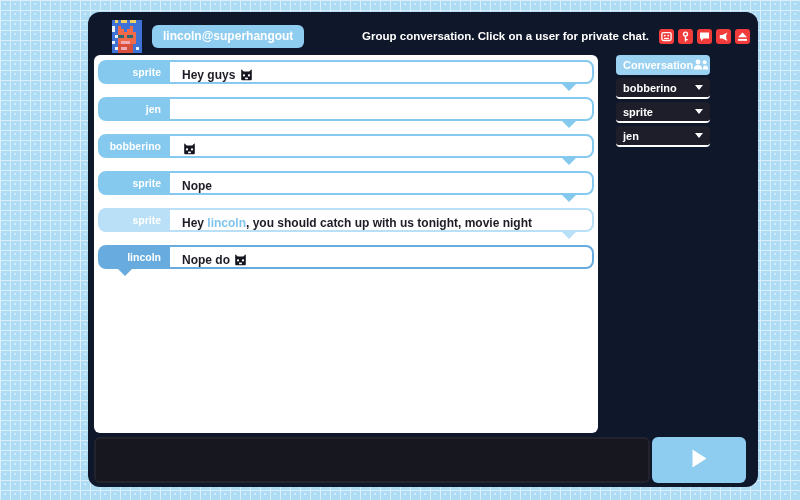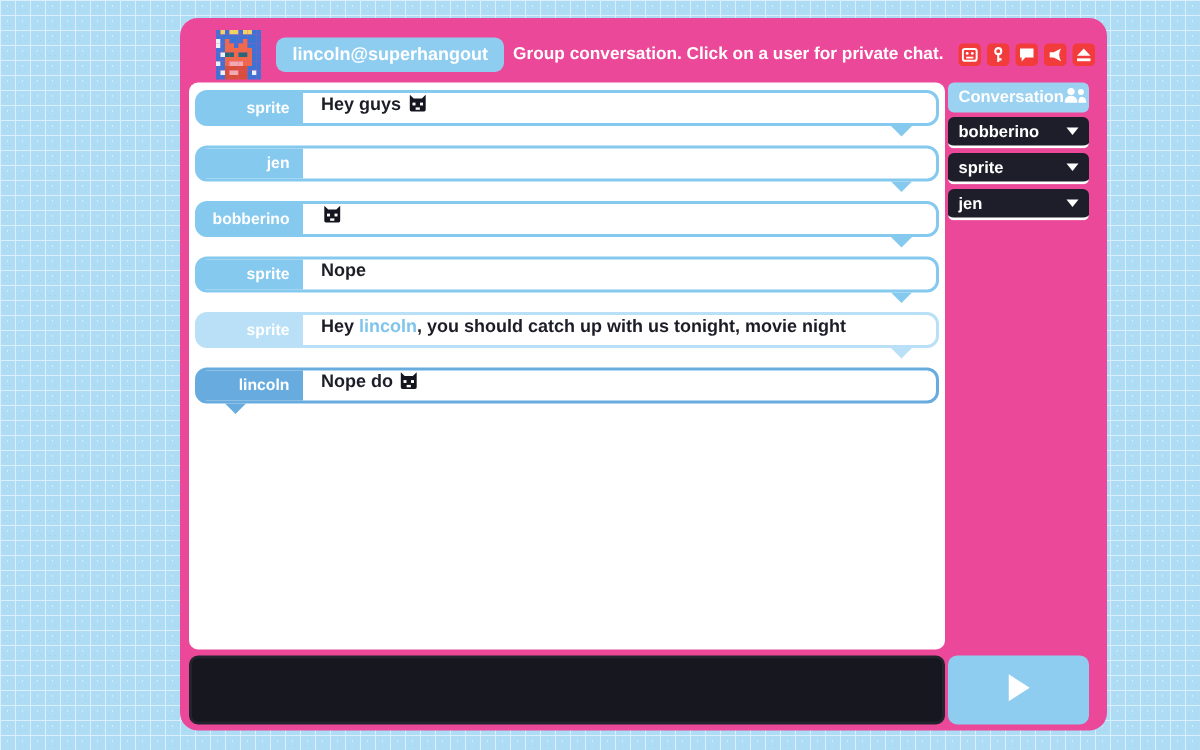--- a/index.html
+++ b/index.html
@@ -9,56 +9,56 @@
     background-color:#aedcf5;
     background-image:
       radial-gradient(circle 1.2px at 5px 4px, #d2ecfb 60%, transparent 61%),
       radial-gradient(circle 1px at 3px 7px, #9bd2f1 60%, transparent 61%),
       radial-gradient(circle 1px at 7px 7px, #9bd2f1 60%, transparent 61%),
       linear-gradient(#d9effc 1px, transparent 1px),
       linear-gradient(90deg, #d9effc 1px, transparent 1px);
     background-size:10px 10px;
   }
   .window {
-    position:absolute; left:88px; top:12px; width:618px; height:475px;
-    background:#ec4899; border-radius:12px;
-    display:flex; flex-direction:column;margin-left:32px;
+    position:absolute; left:88px; top:12px; width:670px; height:475px;
+    background:#0f172a; border-radius:12px;
+    display:flex; flex-direction:column;
   }
   
   .header { display:flex; align-items:center; height:40px; padding:8px 8px 0 24px; }
   .avatar { width:30px; height:33px; display:grid; grid-template-columns:repeat(10,3px); grid-auto-rows:3px; flex:none; }
   .title-pill {
     margin-left:10px; background:#8ecdf0; color:#fff;
     font-size:12px; font-weight:bold; padding:4px 11px 5px; border-radius:6px;
     white-space:nowrap;
   }
   .subtitle { margin-left:auto; color:#fff; font-size:11.5px; font-weight:bold; white-space:nowrap; }
   .hicons { display:flex; gap:4px; margin-left:10px; }
   .hicon {
     width:15px; height:15px; background:#f23b3b; border-radius:3px;
     display:flex; align-items:center; justify-content:center; flex:none; cursor:pointer;
   }
   
-  .main { display:flex; margin:3px 12px 0 6px; }
+  .main { display:flex; margin:3px 12px 0 6px;gap:16px; }
   .chat-panel {
     width:504px; height:378px; background:#fff; border-radius:6px;
     padding:5px 4px; overflow:hidden;
   }
   .bubble {
     position:relative; display:flex; height:24px; background:#fff;
     border:2px solid var(--c); border-radius:8px; margin-bottom:13px;
   }
   .bubble .label {
     width:70px; flex:none; background:var(--c); color:#fff;
     font-size:10.5px; font-weight:bold;
     display:flex; align-items:center; justify-content:flex-end;
     padding-right:9px; border-radius:3px 0 0 3px; cursor:pointer;
   }
   .bubble .text {
-    flex:1; display:flex; align-items:flex-start; padding-left:12px;
+    flex:1; display:flex; align-items:flex-end; padding-left:12px;
     font-size:12px; font-weight:bold; color:#1d1d28;
     white-space:pre; overflow:hidden;
   }
   .bubble .tail {
     position:absolute; bottom:-9px; right:16px; width:0; height:0;
     border:7px solid transparent; border-top:7px solid var(--c); border-bottom:none;
   }
   .bubble.self .tail { left:18px; right:auto; }
   .bubble.default { --c:#85c9ef; }
   .bubble.mention { --c:#b9e0f6; }

